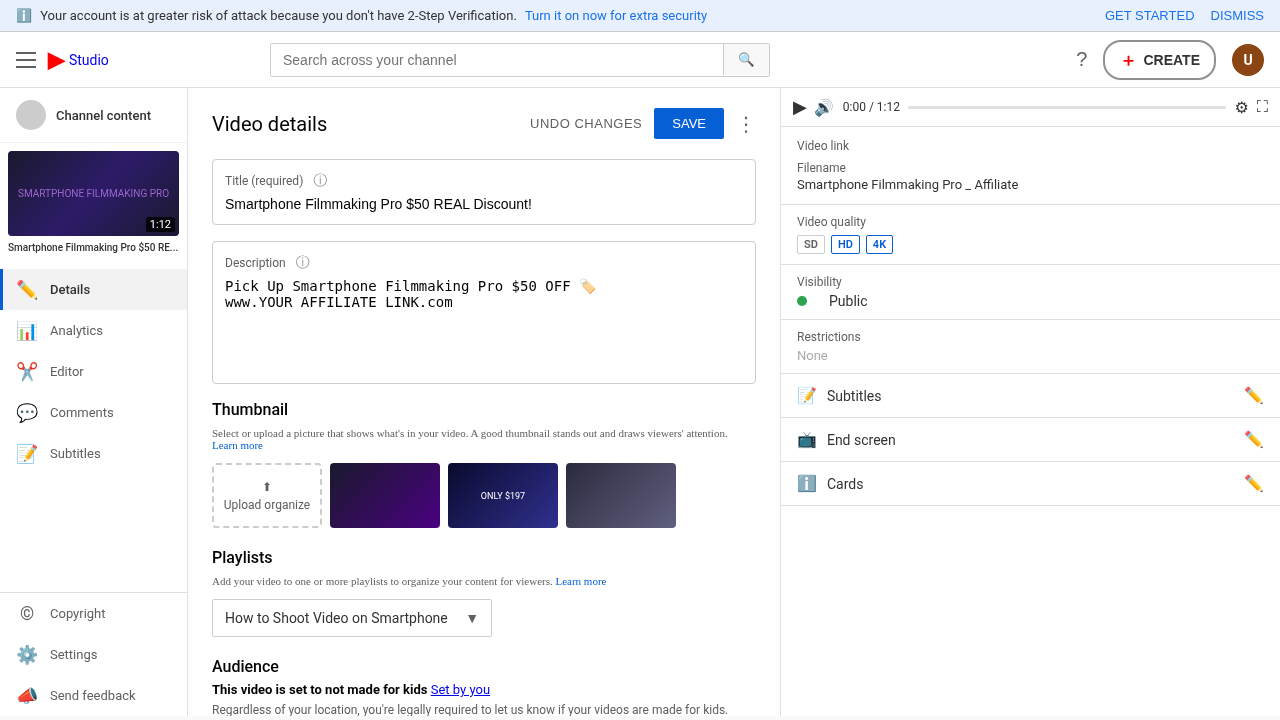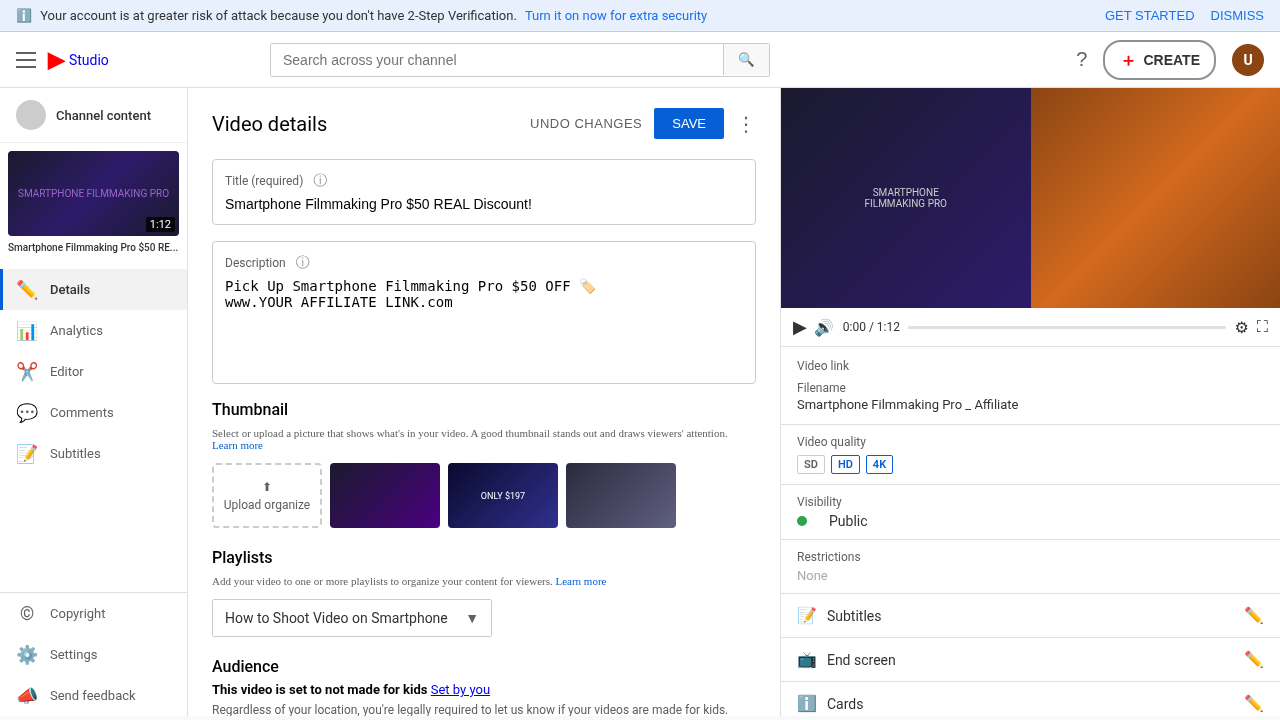--- a/index.html
+++ b/index.html
@@ -455,28 +455,20 @@
         <p class="audience-desc">
           <span>Regardless of your location, you're legally required to let us know if your videos are made for kids.</span>
           
         </p>
       </div>
     </div>
 
     <div class="right-panel">
 
       <div class="video-preview-area">
-        <div class="video-player">
-          <div class="video-left-half">
-            <div style="text-align:center; color:#ccc; font-size:10px; padding:8px;">
-              SMARTPHONE<br>FILMMAKING PRO
-            </div>
-          </div>
-          <div class="video-right-half"></div>
-        </div>
         <div class="video-controls">
           <button class="play-btn">▶</button>
           <button class="vol-btn">🔊</button>
           <span class="time-display">
             <span>0:00</span> / <span>1:12</span>
           </span>
           <div class="progress-bar"></div>
           <button class="ctrl-btn">⚙</button>
           <button class="ctrl-btn">⛶</button>
         </div>

